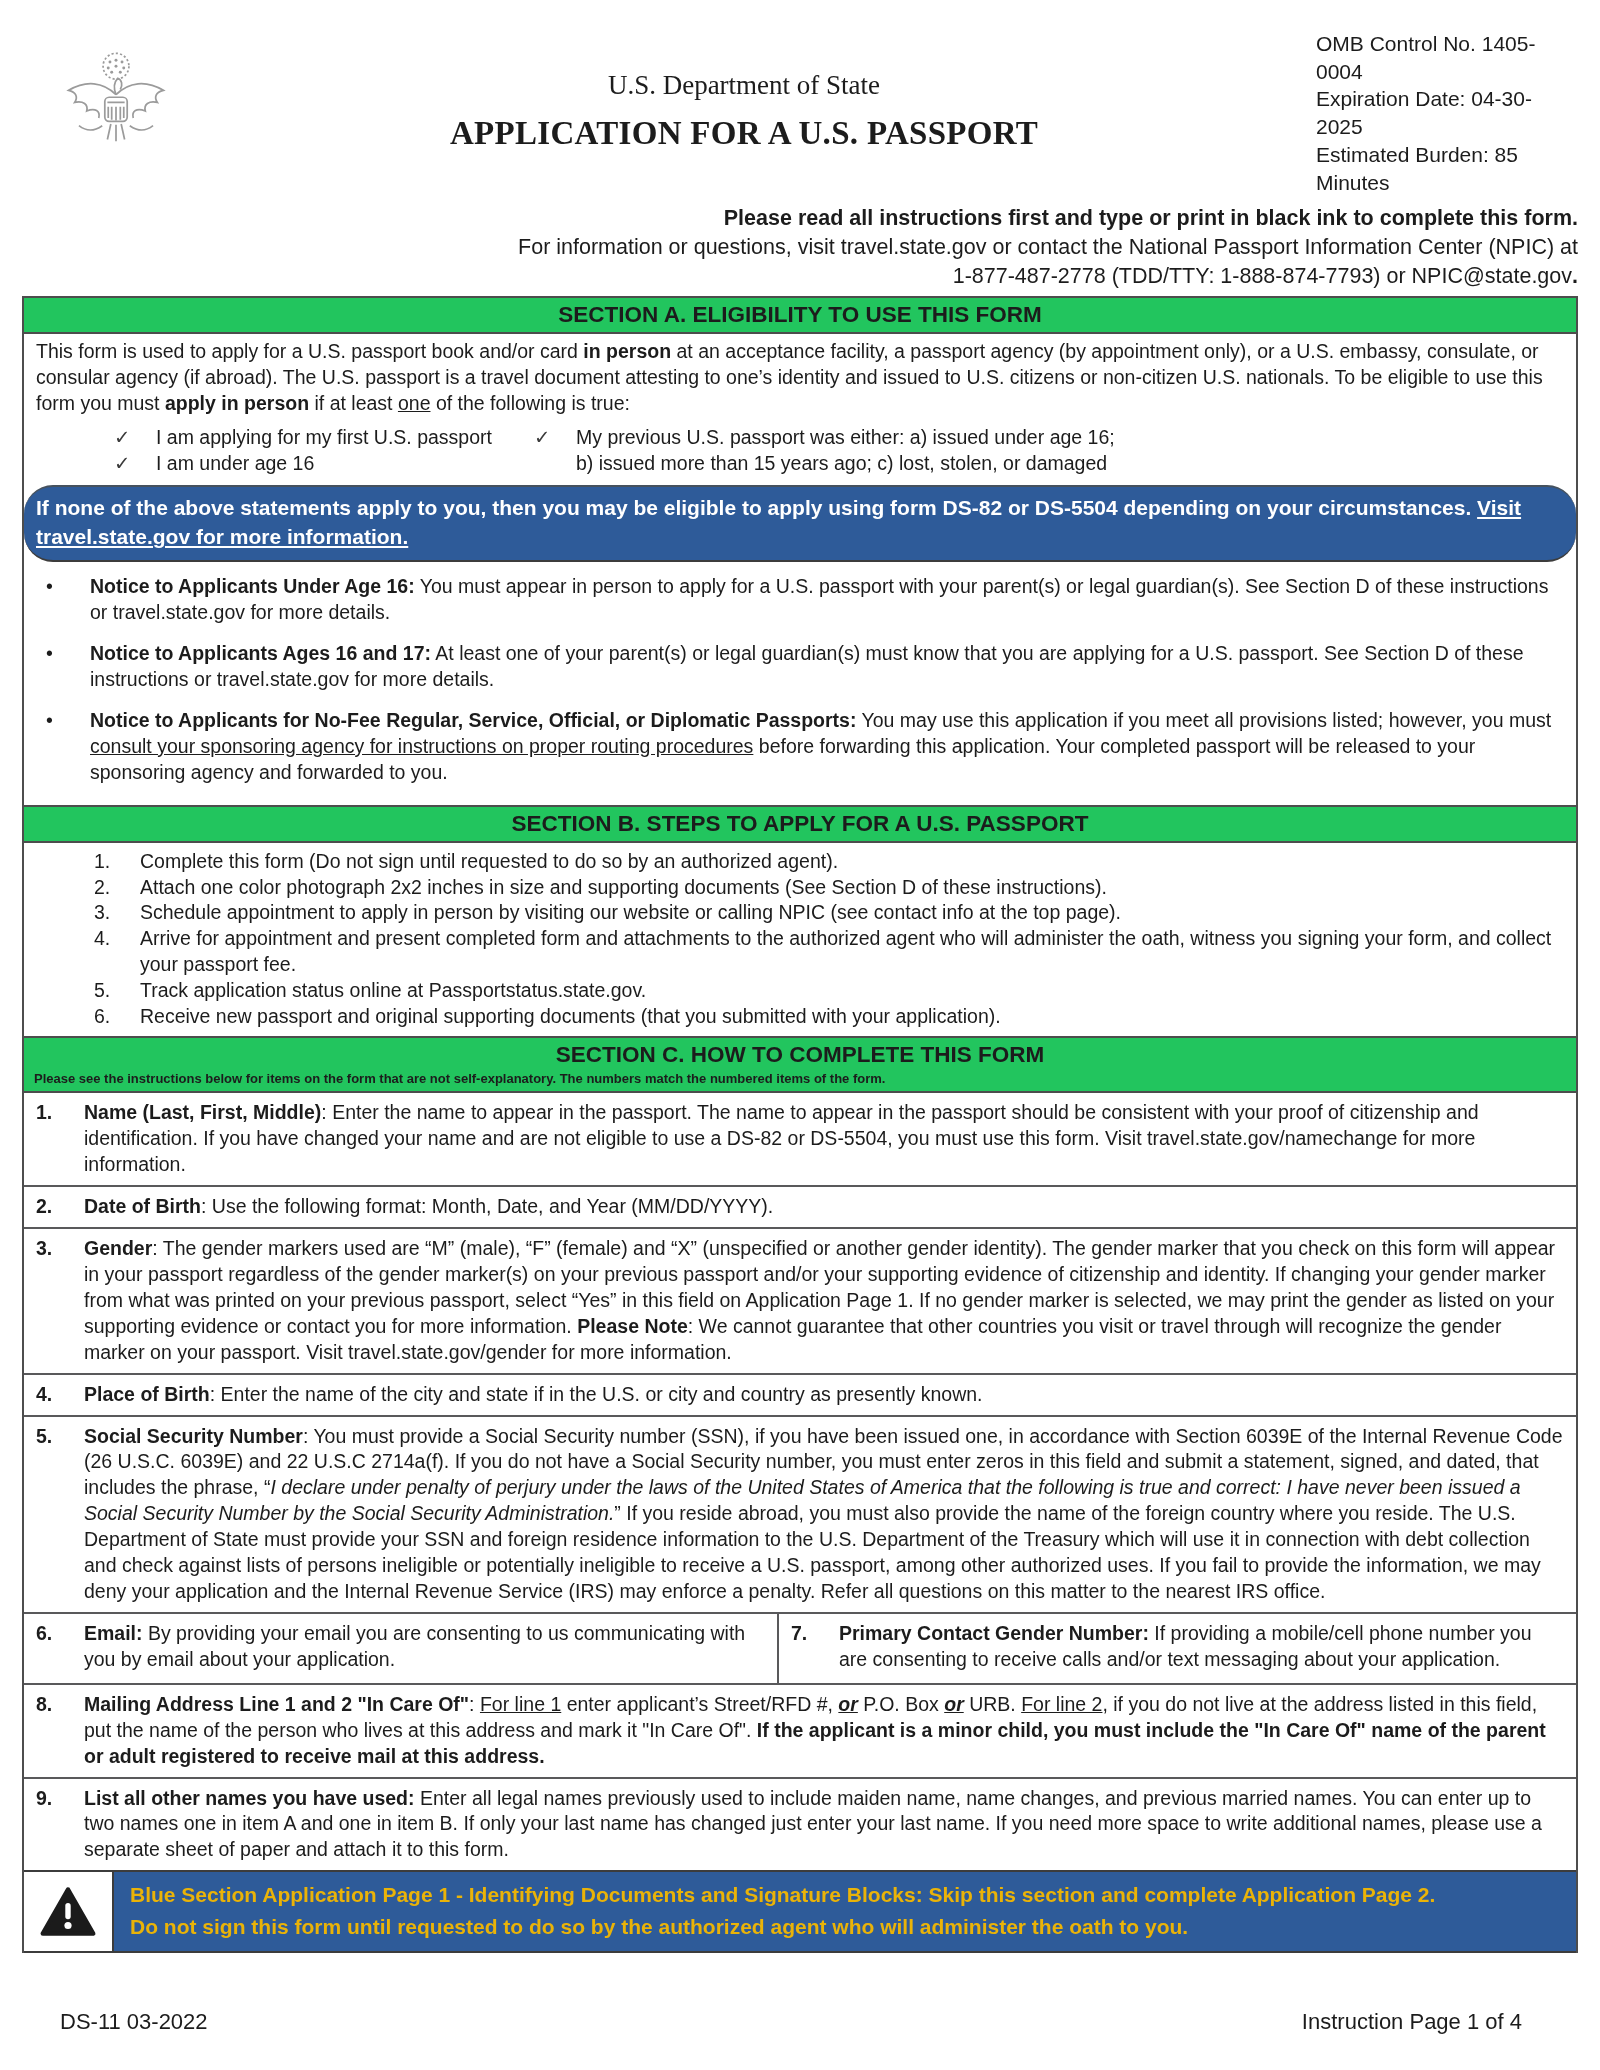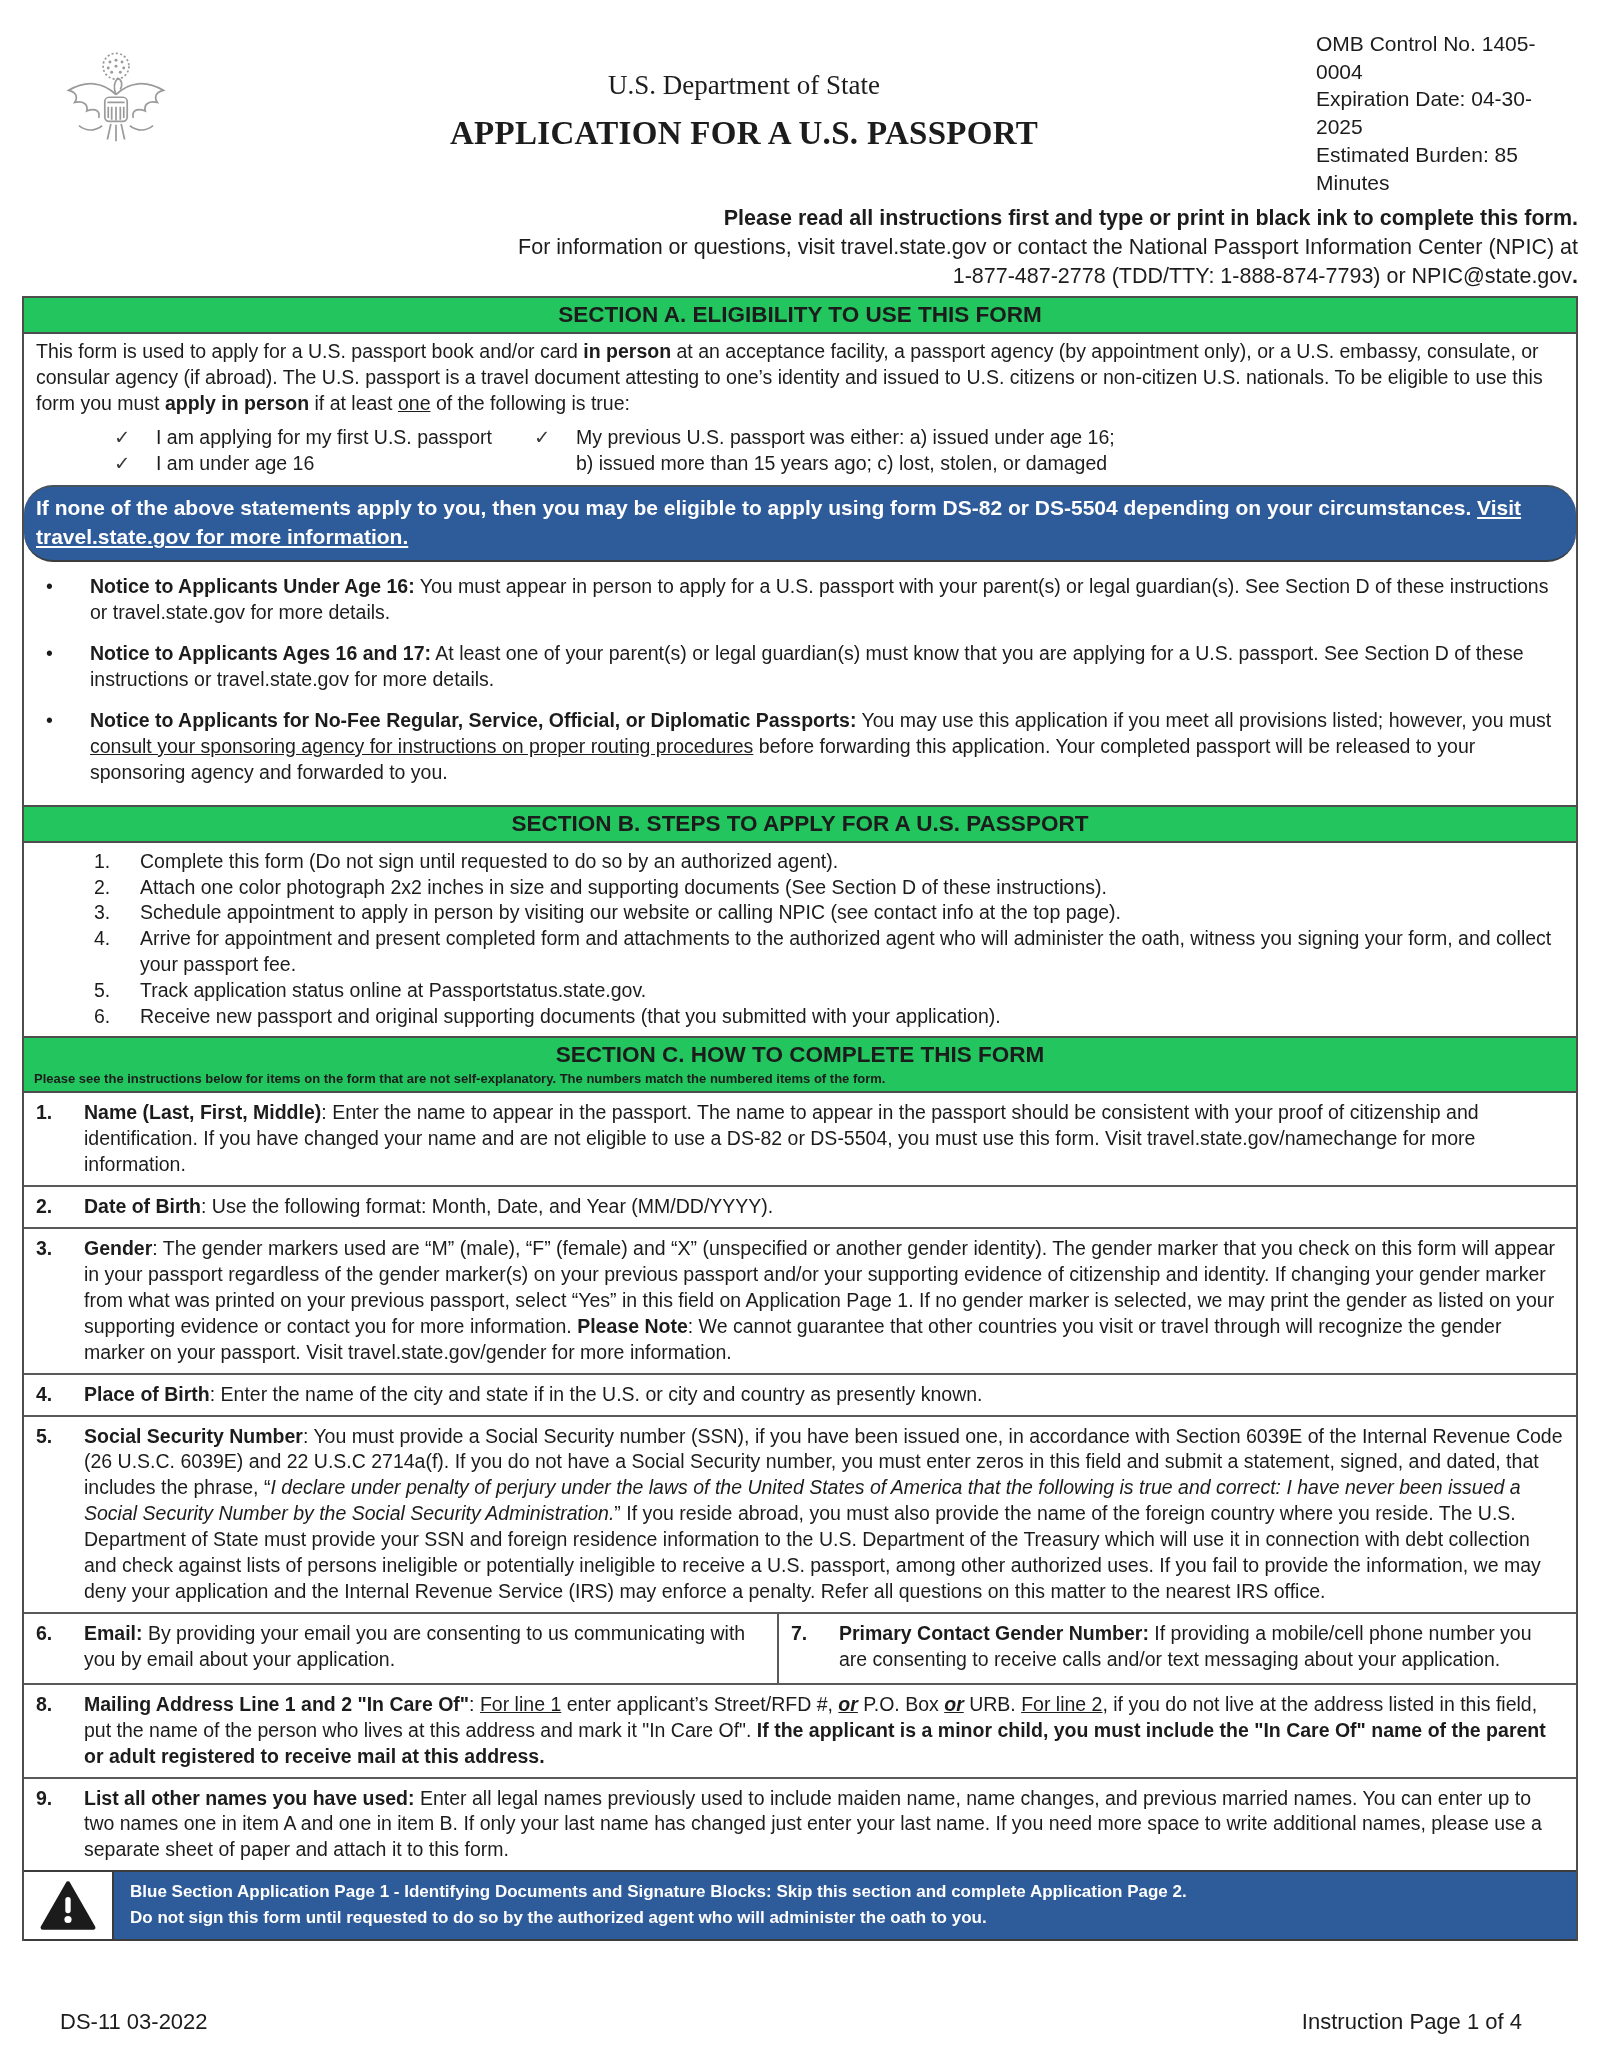--- a/index.html
+++ b/index.html
@@ -63,21 +63,21 @@
   .cnum { width:48px; flex:none; font-weight:bold; }
   .cbody { flex:1; padding-right:4px; }
 
   .row67 { display:flex; border-top:2px solid #59595b; }
   .cell6 { width:755px; flex:none; border-right:2px solid #59595b; }
   .cell7 { flex:1; }
   .cell6 .citem, .cell7 .citem { padding-top:7px; padding-bottom:10px; }
 
   .bottom-banner { display:flex; border-top:2px solid #3c3c3c; border-bottom:2px solid #3c3c3c; }
   .warnbox { width:90px; flex:none; background:#fff; display:flex; align-items:center; justify-content:center; border-right:2px solid #3c3c3c; }
-  .bb-text { flex:1; background:#2E5B99; color:#ffffff; font-weight:bold; font-size:17px; line-height:1.5; padding:7px 16px 9px 16px; }
+  .bb-text { flex:1; background:#2E5B99; color:#eab308; font-weight:bold; font-size:21px; line-height:1.5; padding:7px 16px 9px 16px; }
 
   footer { margin-top:auto; display:flex; justify-content:space-between; padding:0 56px 34px 38px; font-size:22px; }
 </style>
 </head>
 <body>
 
 <div class="sheet">
 
   <div class="top">
     <div class="eagle-wrap">

